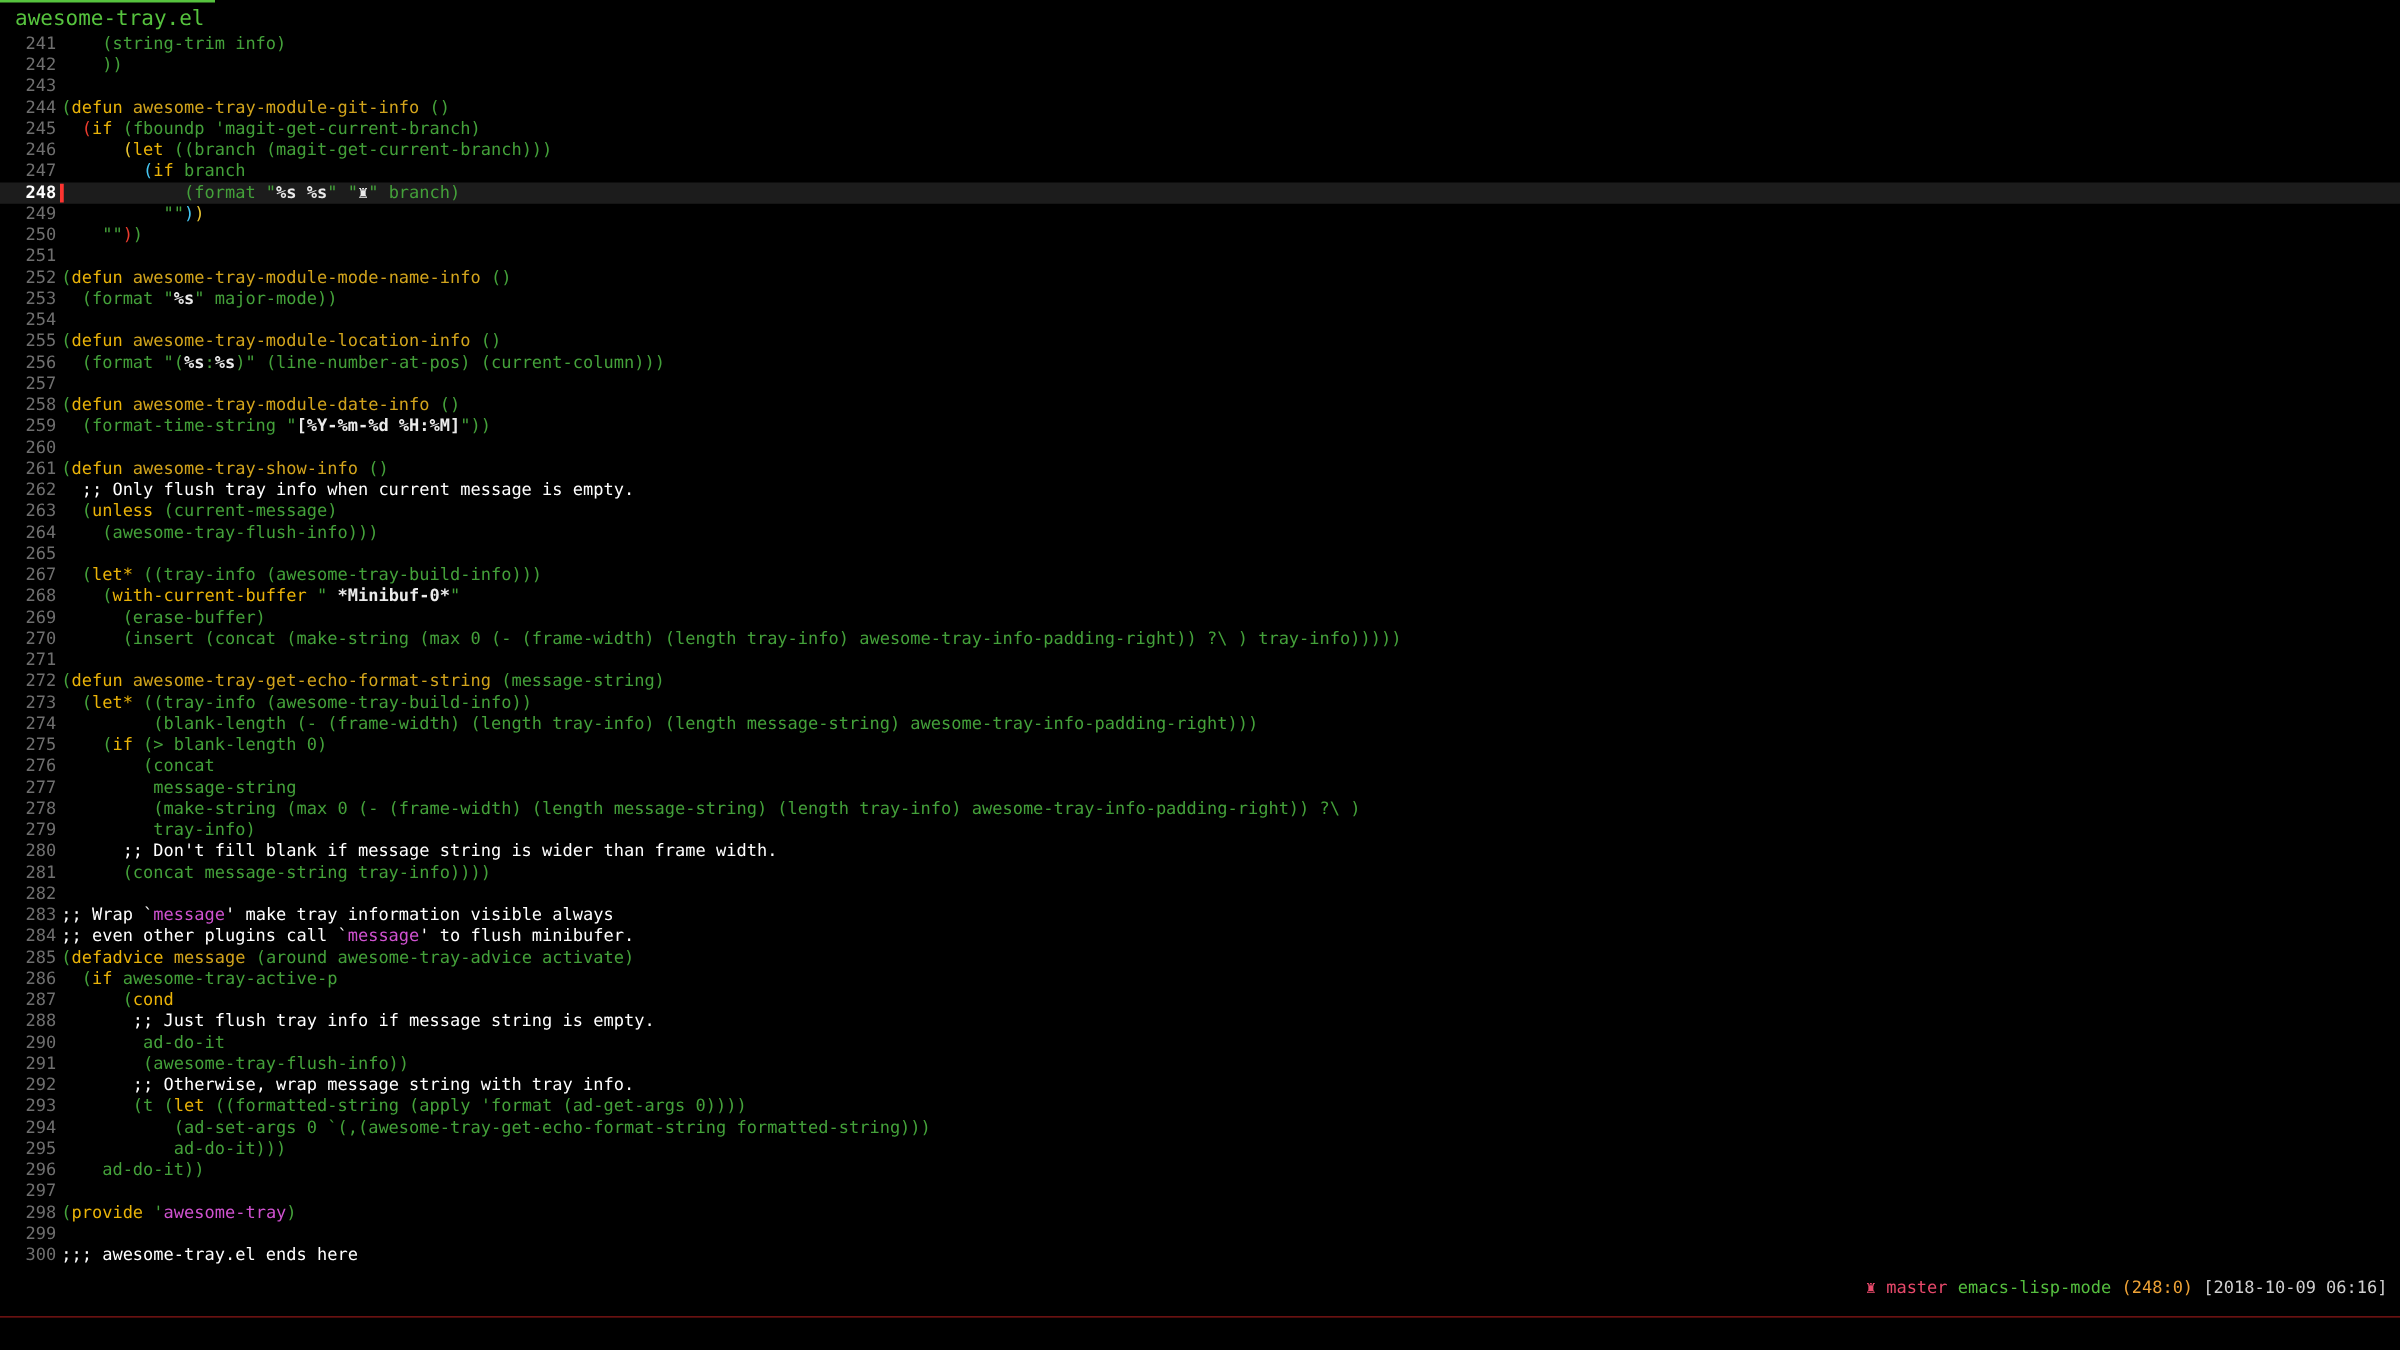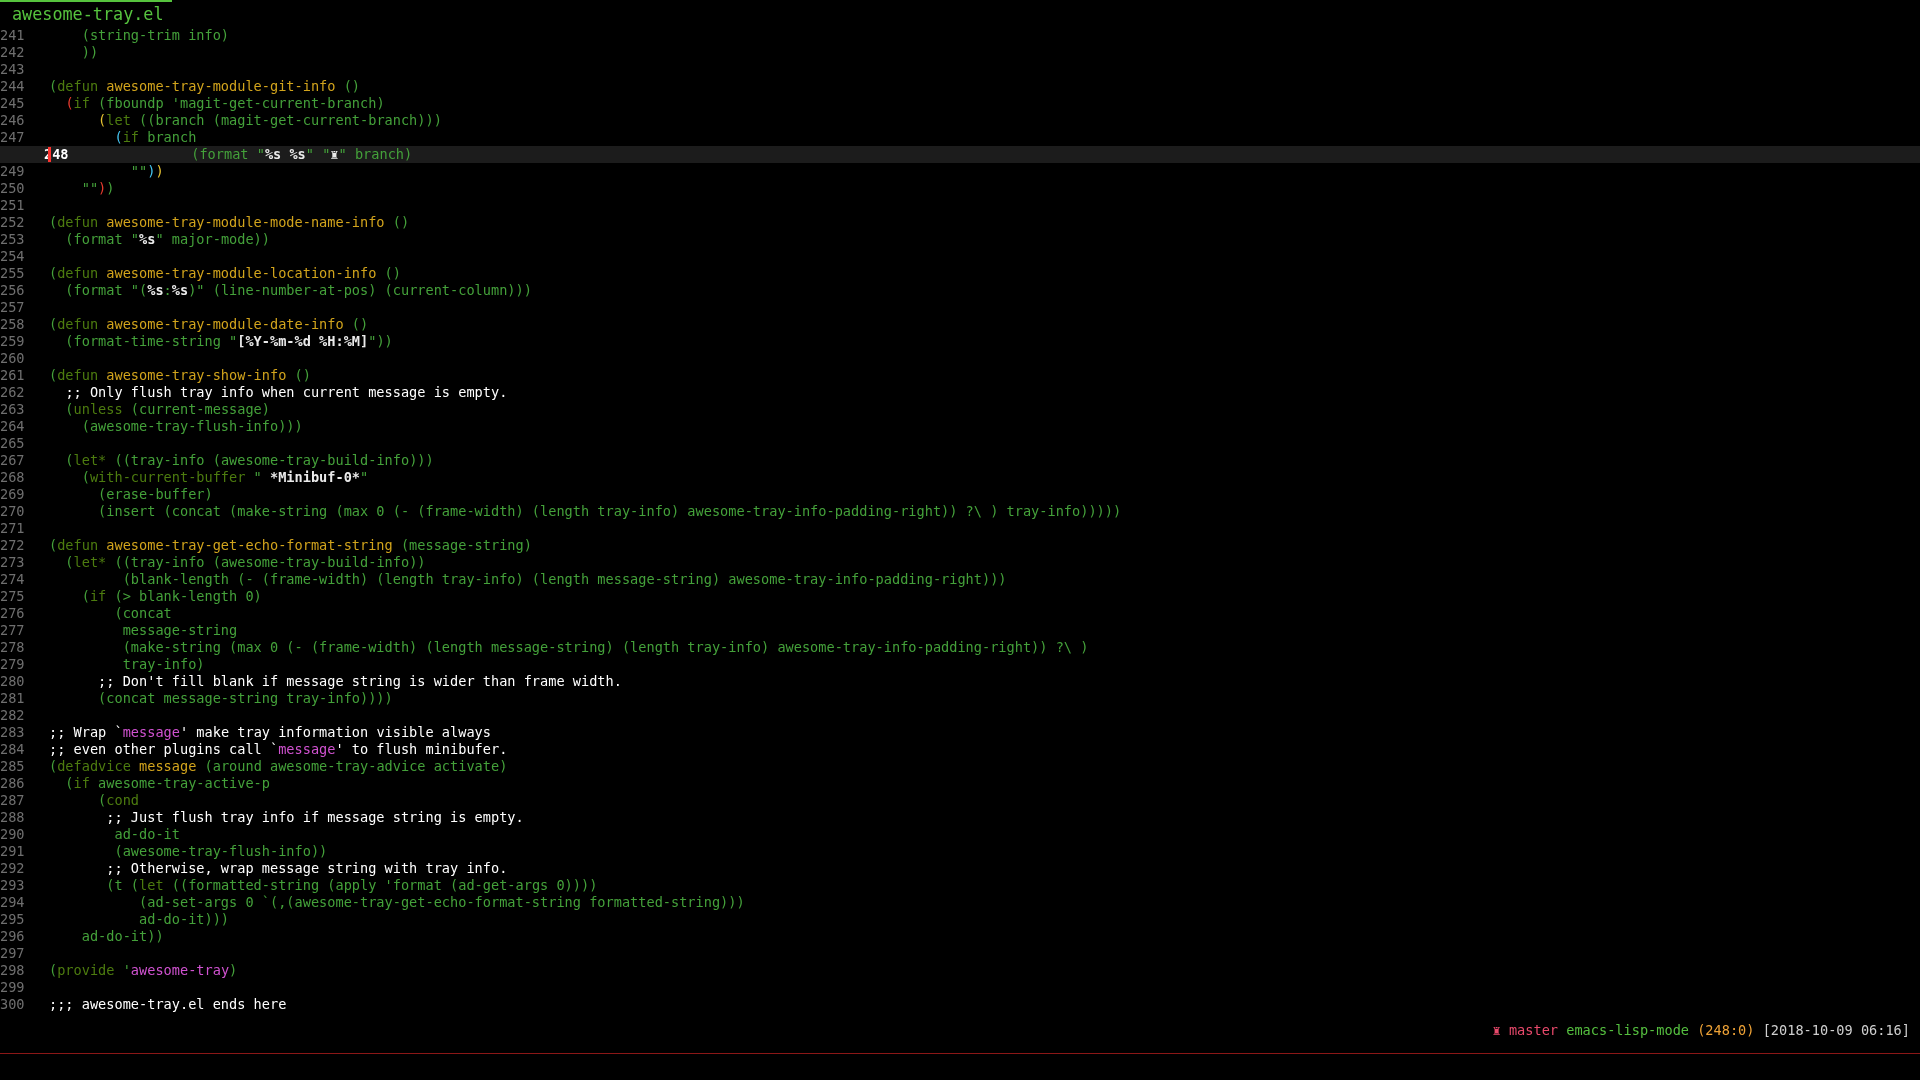--- a/index.html
+++ b/index.html
@@ -8,28 +8,28 @@
 
   
   #tabbar{position:absolute;top:0;left:0;width:1704px;height:27px;}
   #tab-underline{position:absolute;top:0;left:0;width:172px;height:2px;background:#56c33e;}
   #tab-title{position:absolute;top:4px;left:12px;font-size:16.8px;color:#56c33e;white-space:pre;}
 
   
   #editor{position:absolute;top:27px;left:0;width:1920px;}
   .row{position:relative;display:flex;height:17px;line-height:17px;font-size:13.6px;white-space:pre;}
   .row.hl{background:#1c1c1c;}
-  .ln{display:inline-block;width:45px;text-align:left;color:#6f6f6f;flex:0 0 45px;}
-  .ln.curln{color:#ffffff;font-weight:bold;padding-left:44px;}
+  .ln{display:inline-block;width:45px;text-align:right;color:#6f6f6f;flex:0 0 45px;}
+  .ln.curln{color:#ffffff;font-weight:bold;}
   .codeline{margin-left:4px;white-space:pre;}
   .cursor{position:absolute;left:48px;top:1px;width:3px;height:15px;background:#fd3430;}
 
   
   .d{color:#44a13a;}            
-  .k{color:#4d7c0f;}            
+  .k{color:#eab308;}            
   .f{color:#d2a41c;}            
   .c{color:#ffffff;}            
   .m{color:#d052d0;}            
   .w{color:#eaeaea;font-weight:bold;} 
   .pr{color:#ea3b2e;}           
   .py{color:#e9c431;}           
   .pb{color:#45c6f1;}           
 
   
   #mode-separator{position:absolute;top:1053px;left:0;width:1920px;height:1px;background:#8b1717;}

